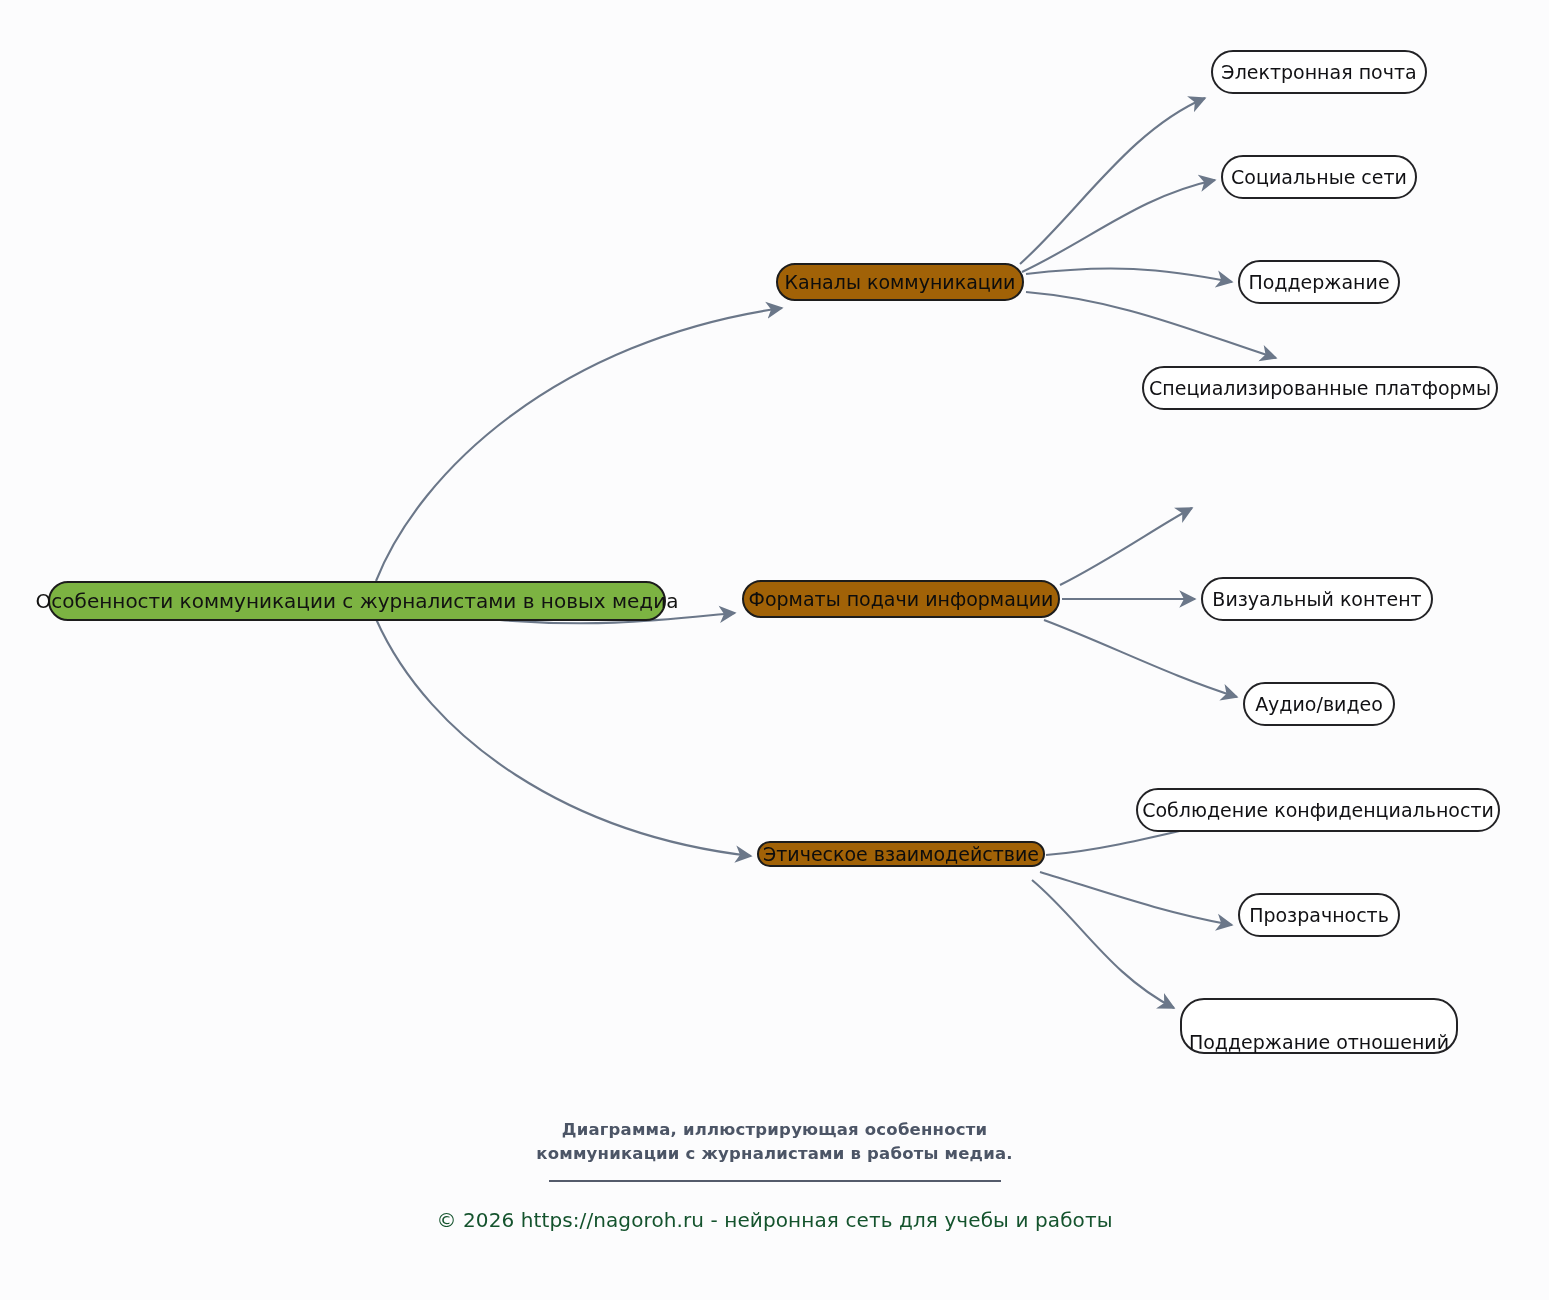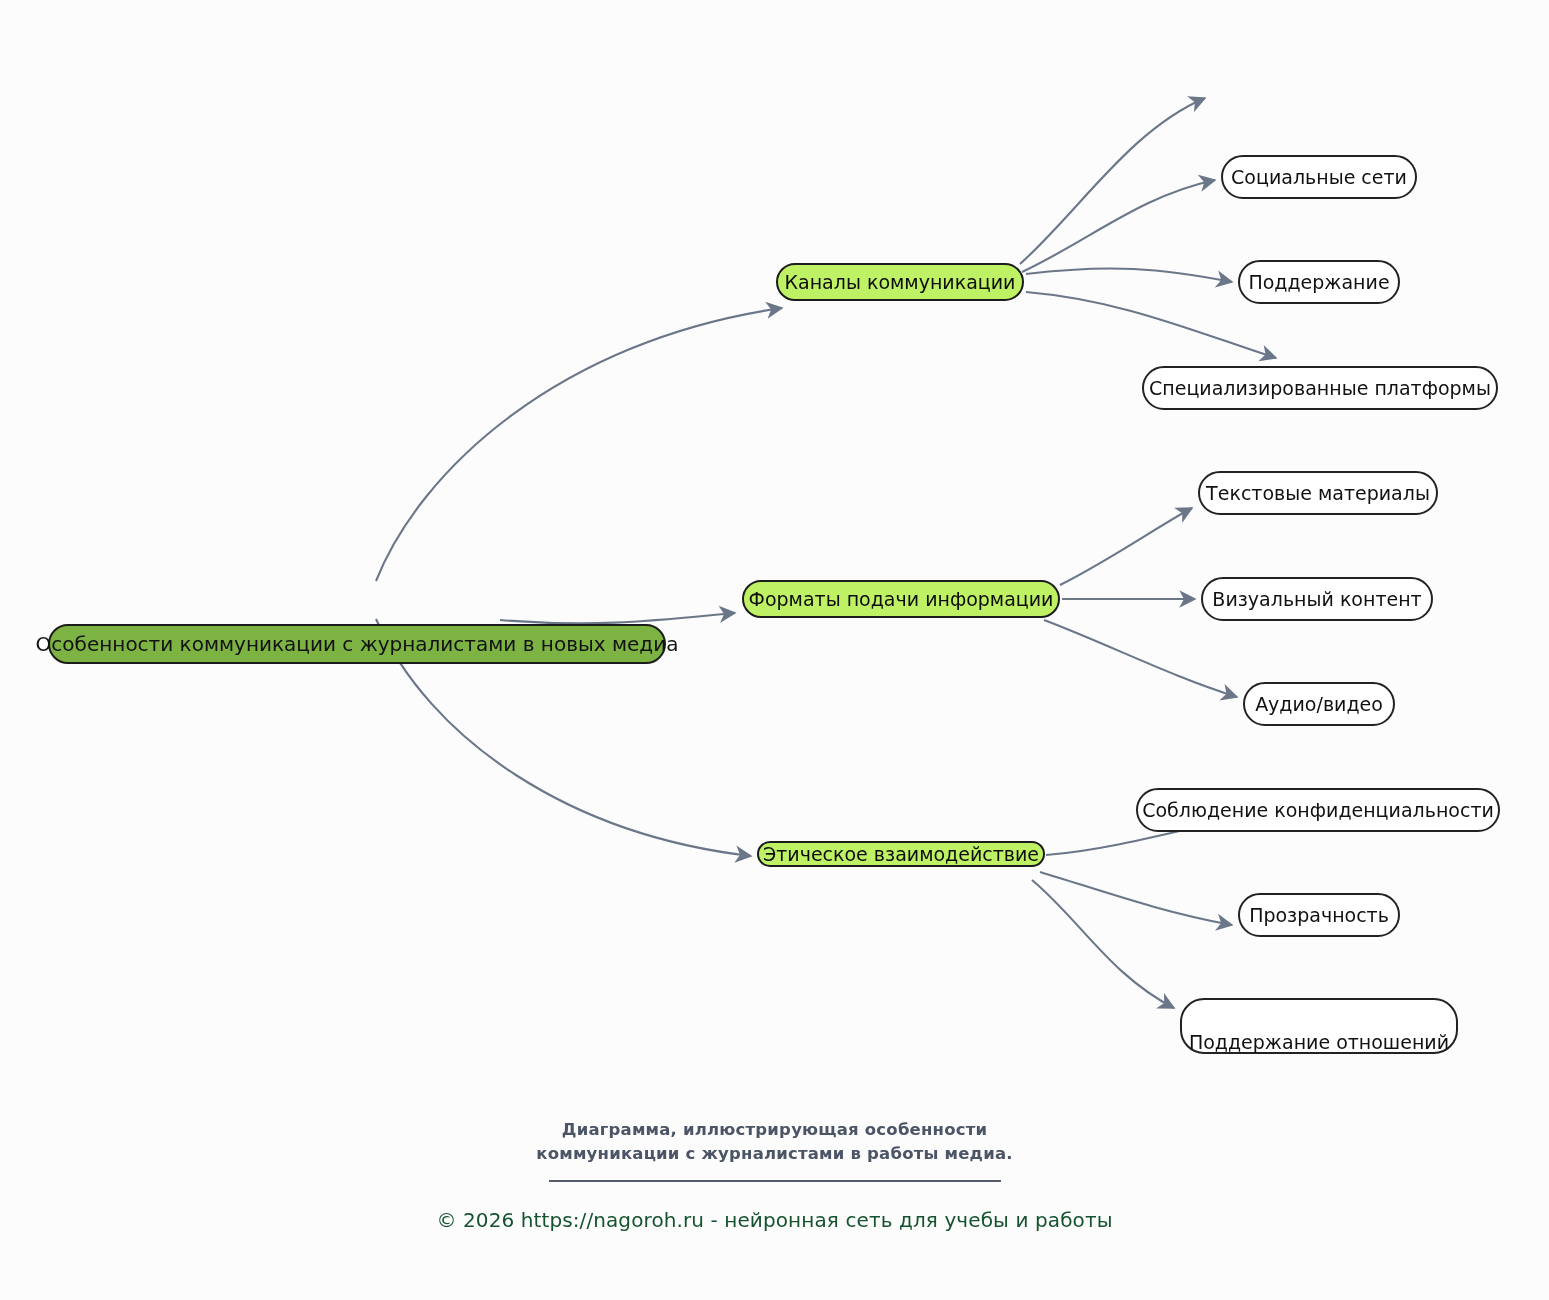--- a/index.html
+++ b/index.html
@@ -41,25 +41,24 @@
     line-height: 1;
   }
   
   .node.root {
     background: #7cb342;
     border: 2px solid #1c1c1c;
     color: #121212;
     font-size: 20px;
     padding: 18px 14px;
     border-radius: 24px;
-    margin-top: 43px;
   }
   
   .node.branch {
-    background: #bef264;
+    background: #a16207;
     border: 2px solid #1c1c1c;
     color: #0d0d0d;
     font-size: 19px;
     padding: 0 14px;
     border-radius: 22px;
   }
   
   .node.leaf {
     background: #ffffff;
     border: 2px solid #222225;
@@ -135,40 +134,40 @@
   </svg>
 
   <div class="node root" style="left:48px; top:581px; width:618px; height:38px;">
     <span class="node-label">Особенности коммуникации с журналистами в новых медиа</span>
   </div>
 
   <div class="node branch" style="left:776px; top:263px; width:248px; height:38px;">
     <span class="node-label">Каналы коммуникации</span>
   </div>
 
+  <div class="node leaf" style="left:1211px; top:50px; width:216px; height:44px;">
+    <span class="node-label">Электронная почта</span>
+  </div>
 
   <div class="node leaf" style="left:1221px; top:155px; width:196px; height:44px;">
     <span class="node-label">Социальные сети</span>
   </div>
 
   <div class="node leaf" style="left:1238px; top:260px; width:162px; height:44px;">
     <span class="node-label">Поддержание</span>
   </div>
 
   <div class="node leaf" style="left:1142px; top:366px; width:356px; height:44px;">
     <span class="node-label">Специализированные платформы</span>
   </div>
 
   <div class="node branch" style="left:742px; top:580px; width:318px; height:38px;">
     <span class="node-label">Форматы подачи информации</span>
   </div>
 
-  <div class="node leaf" style="left:1198px; top:471px; width:240px; height:44px;">
-    <span class="node-label">Текстовые материалы</span>
-  </div>
 
   <div class="node leaf" style="left:1201px; top:577px; width:232px; height:44px;">
     <span class="node-label">Визуальный контент</span>
   </div>
 
   <div class="node leaf" style="left:1243px; top:682px; width:152px; height:44px;">
     <span class="node-label">Аудио/видео</span>
   </div>
 
   <div class="node branch" style="left:757px; top:841px; width:288px; height:26px;">

